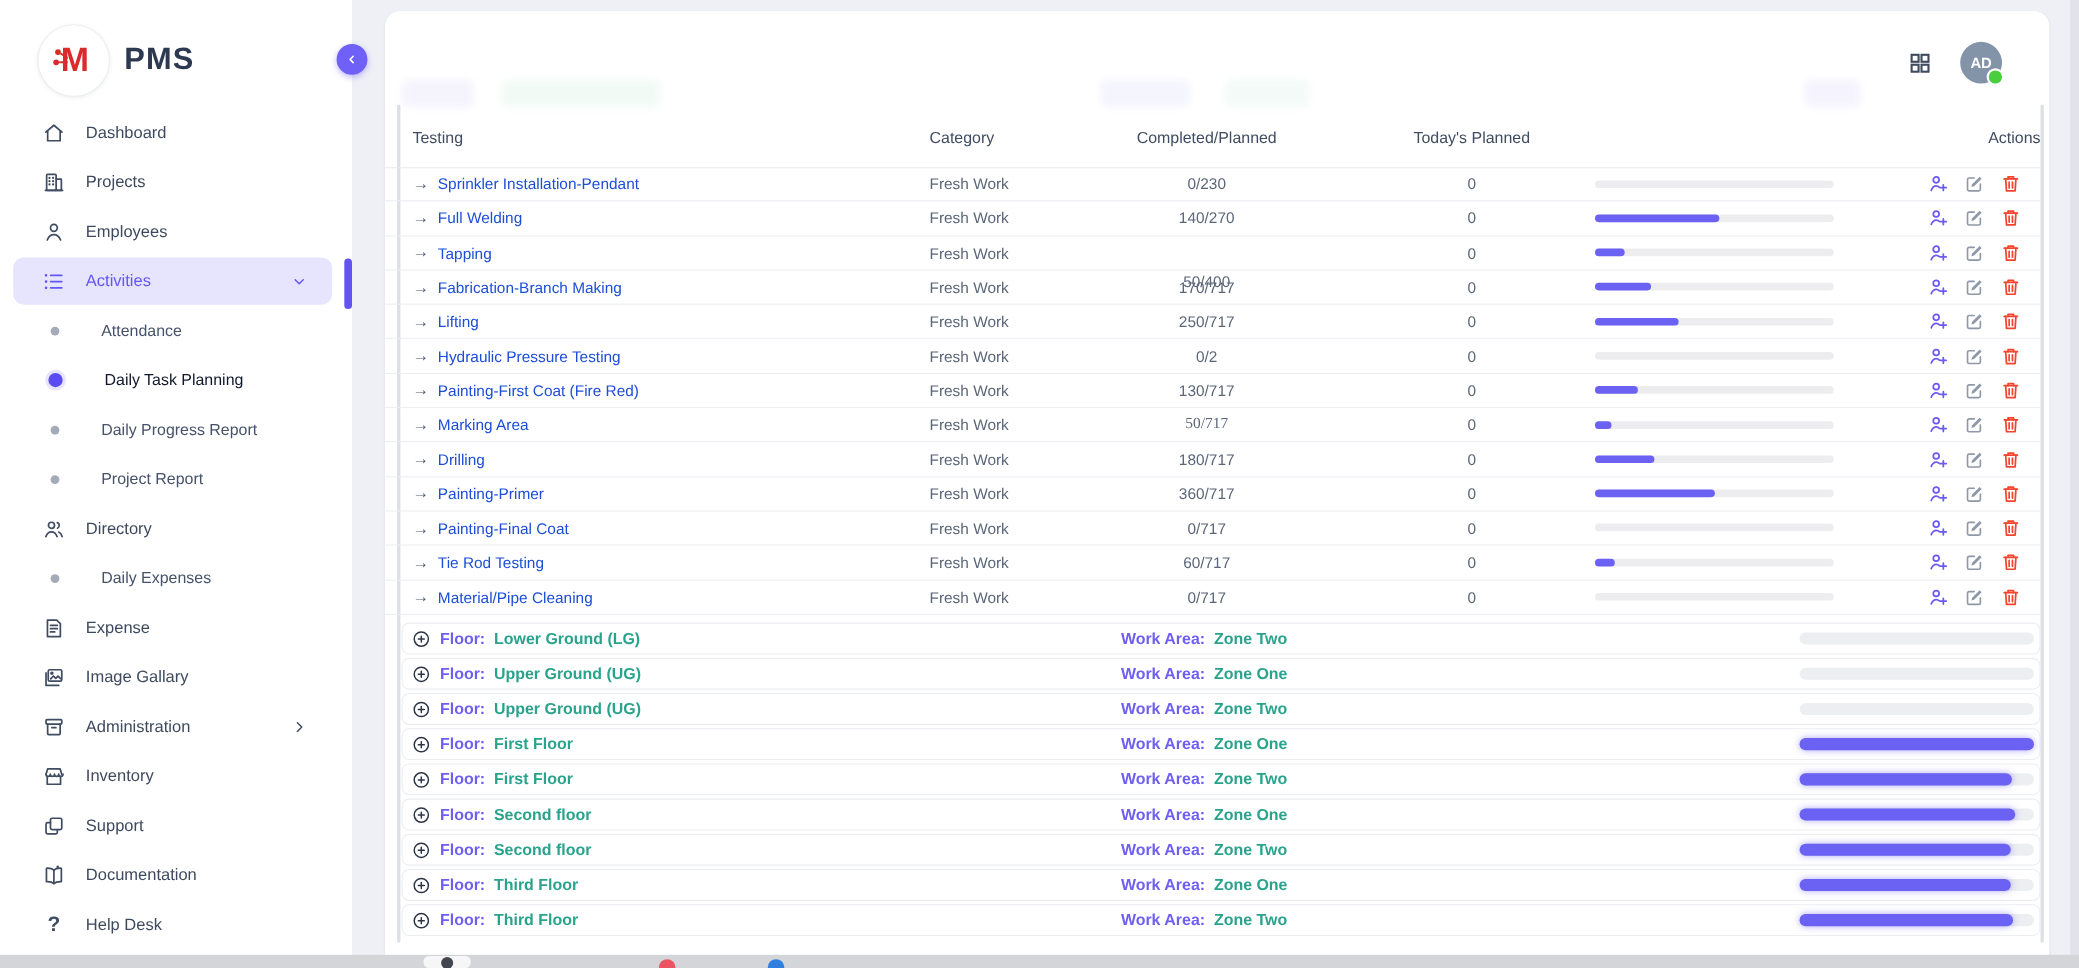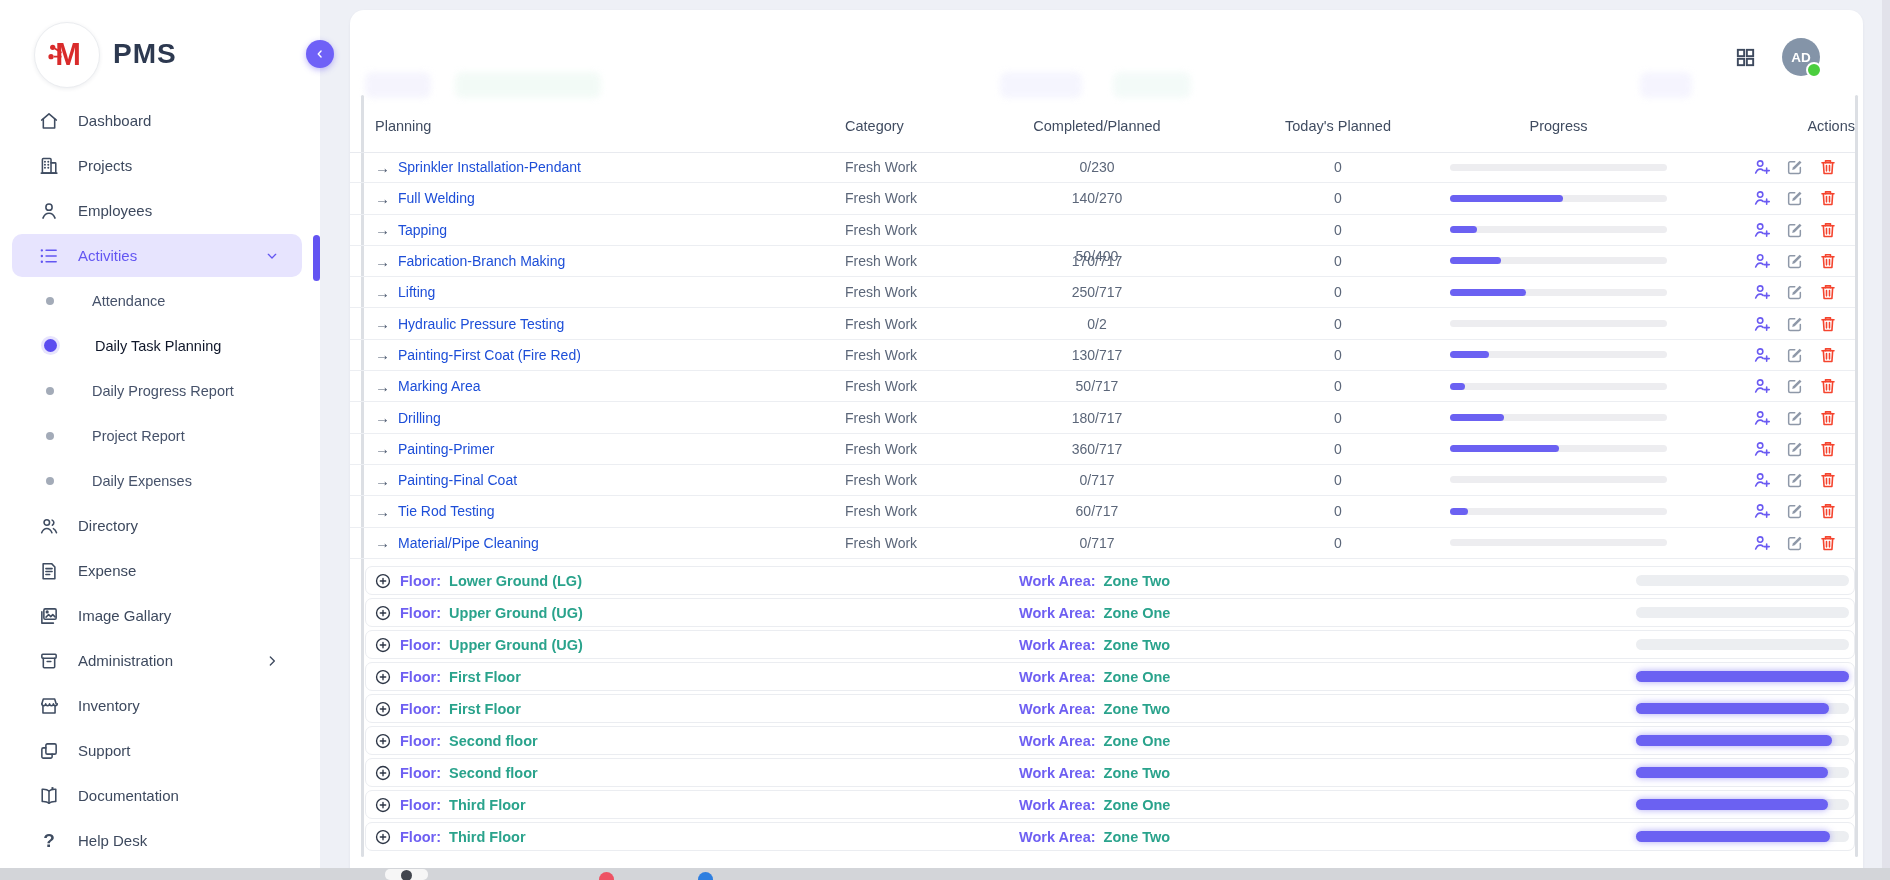--- a/index.html
+++ b/index.html
@@ -157,34 +157,34 @@
           <span class="sub-label">Daily Task Planning</span>
         </div>
         <div class="nav-item sub ">
           <span class="dot "></span>
           <span class="sub-label">Daily Progress Report</span>
         </div>
         <div class="nav-item sub ">
           <span class="dot "></span>
           <span class="sub-label">Project Report</span>
         </div>
-        <div class="nav-item sub ">
-          <span class="dot "></span>
-          <span class="sub-label">Daily Expenses</span>
-        </div>
         <div class="nav-item top ">
           <span class="icon ">
             <svg viewBox="0 0 24 24" fill="none" stroke="currentColor" stroke-width="1.7" stroke-linecap="round" stroke-linejoin="round">
               <circle cx="9.6" cy="8.2" r="3"></circle>
               <path d="M4 19.4c1.3-3.2 3.3-4.6 5.6-4.6 2.3 0 4.3 1.4 5.6 4.6"></path>
               <path d="M15.4 5.6a3 3 0 0 1 .2 5.5"></path>
               <path d="M16.8 14.9c1.6.8 2.7 2.3 3.4 4.5"></path>
             </svg>
           </span>
           <span class="nav-label">Directory</span>
+        </div>
+        <div class="nav-item sub ">
+          <span class="dot "></span>
+          <span class="sub-label">Daily Expenses</span>
         </div>
         <div class="nav-item top ">
           <span class="icon ">
             <svg viewBox="0 0 24 24" fill="none" stroke="currentColor" stroke-width="1.7" stroke-linecap="round" stroke-linejoin="round">
               <path d="M5.6 4h9.2l3.6 3.6v12.8H5.6z"></path>
               <path d="M8.6 9.4h6.8M8.6 12.6h6.8M8.6 15.8h4.2"></path>
             </svg>
           </span>
           <span class="nav-label">Expense</span>
         </div>
@@ -272,25 +272,24 @@
     <div class="chip" style="left:15px;width:66px;background:#f3f2fd;"></div>
     <div class="chip" style="left:105px;width:146px;background:#f0faf5;"></div>
     <div class="chip" style="left:650px;width:82px;background:#f3f3fe;"></div>
     <div class="chip" style="left:763px;width:78px;background:#f1faf7;"></div>
     <div class="chip" style="left:1290px;width:52px;background:#f3f2fe;"></div>
 
     <div class="vline" style="left:11px;"></div>
     <div class="vline" style="left:1505px;"></div>
 
     <div class="thead">
-      <div class="th col-activity">Planning</div>
+      <div class="th col-activity">Testing</div>
       <div class="th col-category">Category</div>
       <div class="th col-completed">Completed/Planned</div>
       <div class="th col-today">Today's Planned</div>
-      <div class="th col-progress">Progress</div>
       <div class="th col-actions">Actions</div>
     </div>
 
     <div class="tbody" id="rows-body">
         <div class="trow">
           <div class="cell" style="left:25px;">
             <span class="arrow-glyph">→</span>
             <span class="activity-name">Sprinkler Installation-Pendant</span>
           </div>
           <div class="cell" style="left:495px;">Fresh Work</div>
@@ -532,21 +531,21 @@
               </svg>
             </span>
           </div>
         </div>
         <div class="trow">
           <div class="cell" style="left:25px;">
             <span class="arrow-glyph">→</span>
             <span class="activity-name">Marking Area</span>
           </div>
           <div class="cell" style="left:495px;">Fresh Work</div>
-          <div class="cell num" style="left:617px;width:260px;">50/717</div>
+          <div class="cell num" style="left:617px;width:260px;font-family:Liberation Serif, serif;">50/717</div>
           <div class="cell num" style="left:918px;width:140px;">0</div>
           <div class="ptrack">
             <div class="pfill" style="width:7%;"></div>
           </div>
           <div class="cell actions-cell">
             <span class="act-icon ic-adduser">
               <svg viewBox="0 0 24 24" fill="none" stroke="currentColor" stroke-width="1.9" stroke-linecap="round" stroke-linejoin="round">
                 <circle cx="9.8" cy="7.8" r="3.2"></circle>
                 <path d="M4.4 19.2c1.4-3.3 3.3-4.7 5.4-4.7 1.3 0 2.5.5 3.5 1.5"></path>
                 <path d="M17.6 13.2v6.2M14.5 16.3h6.2"></path>

